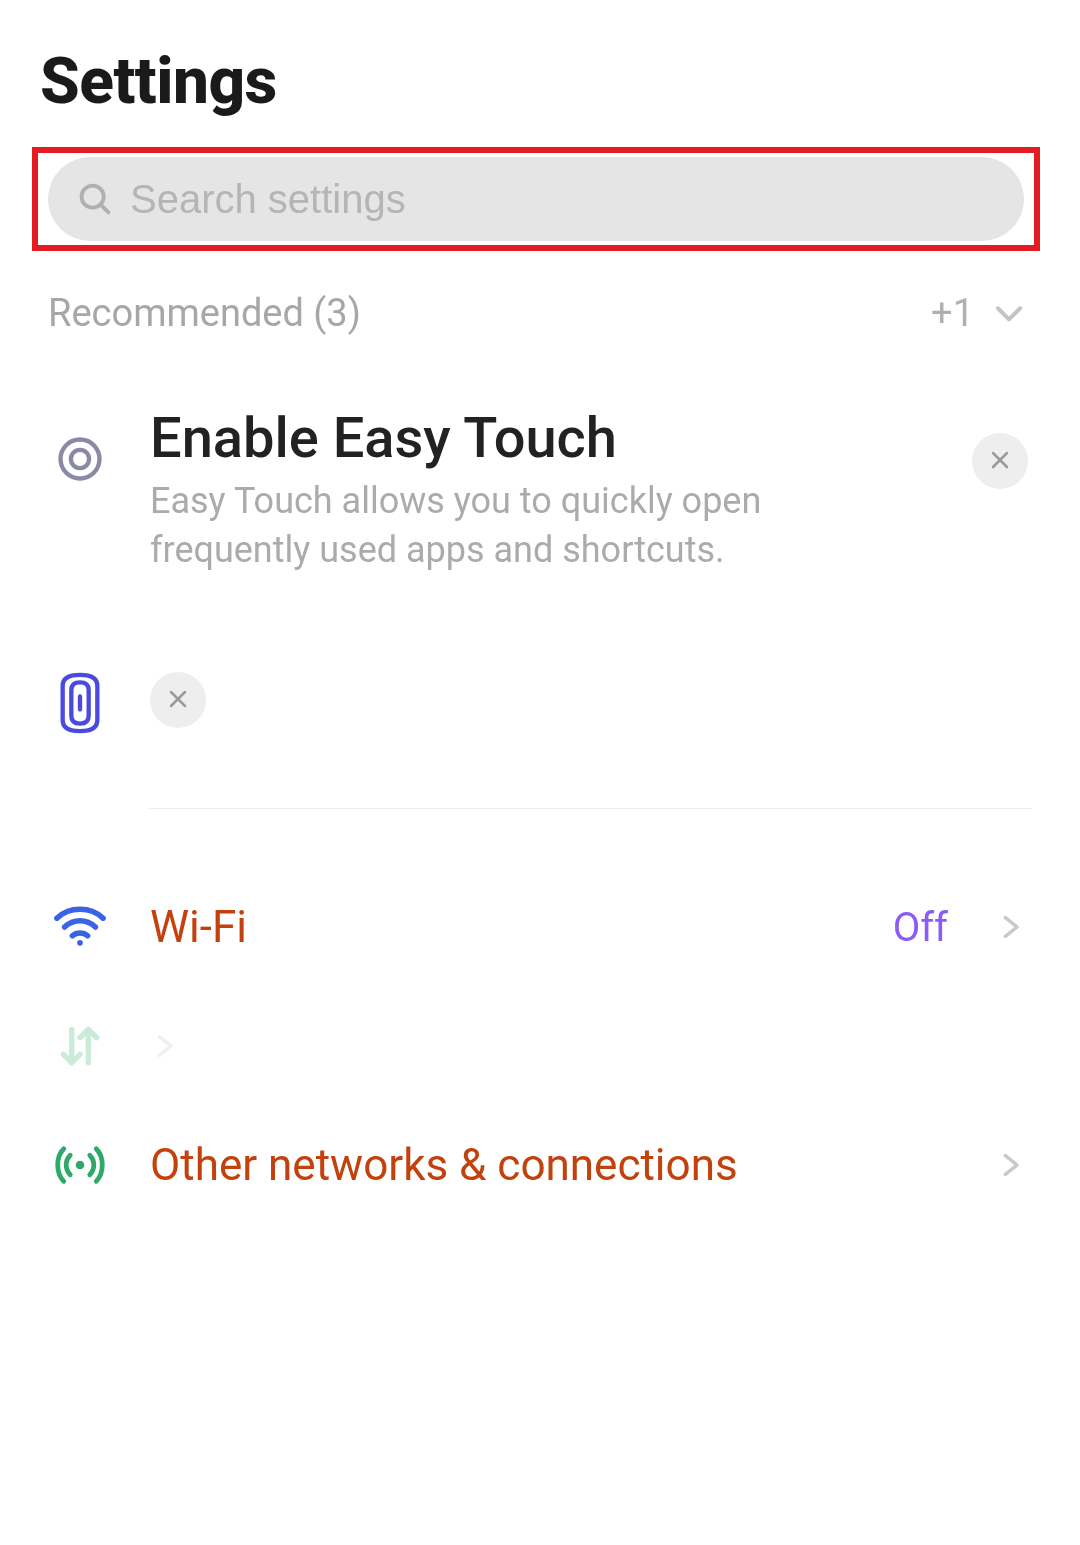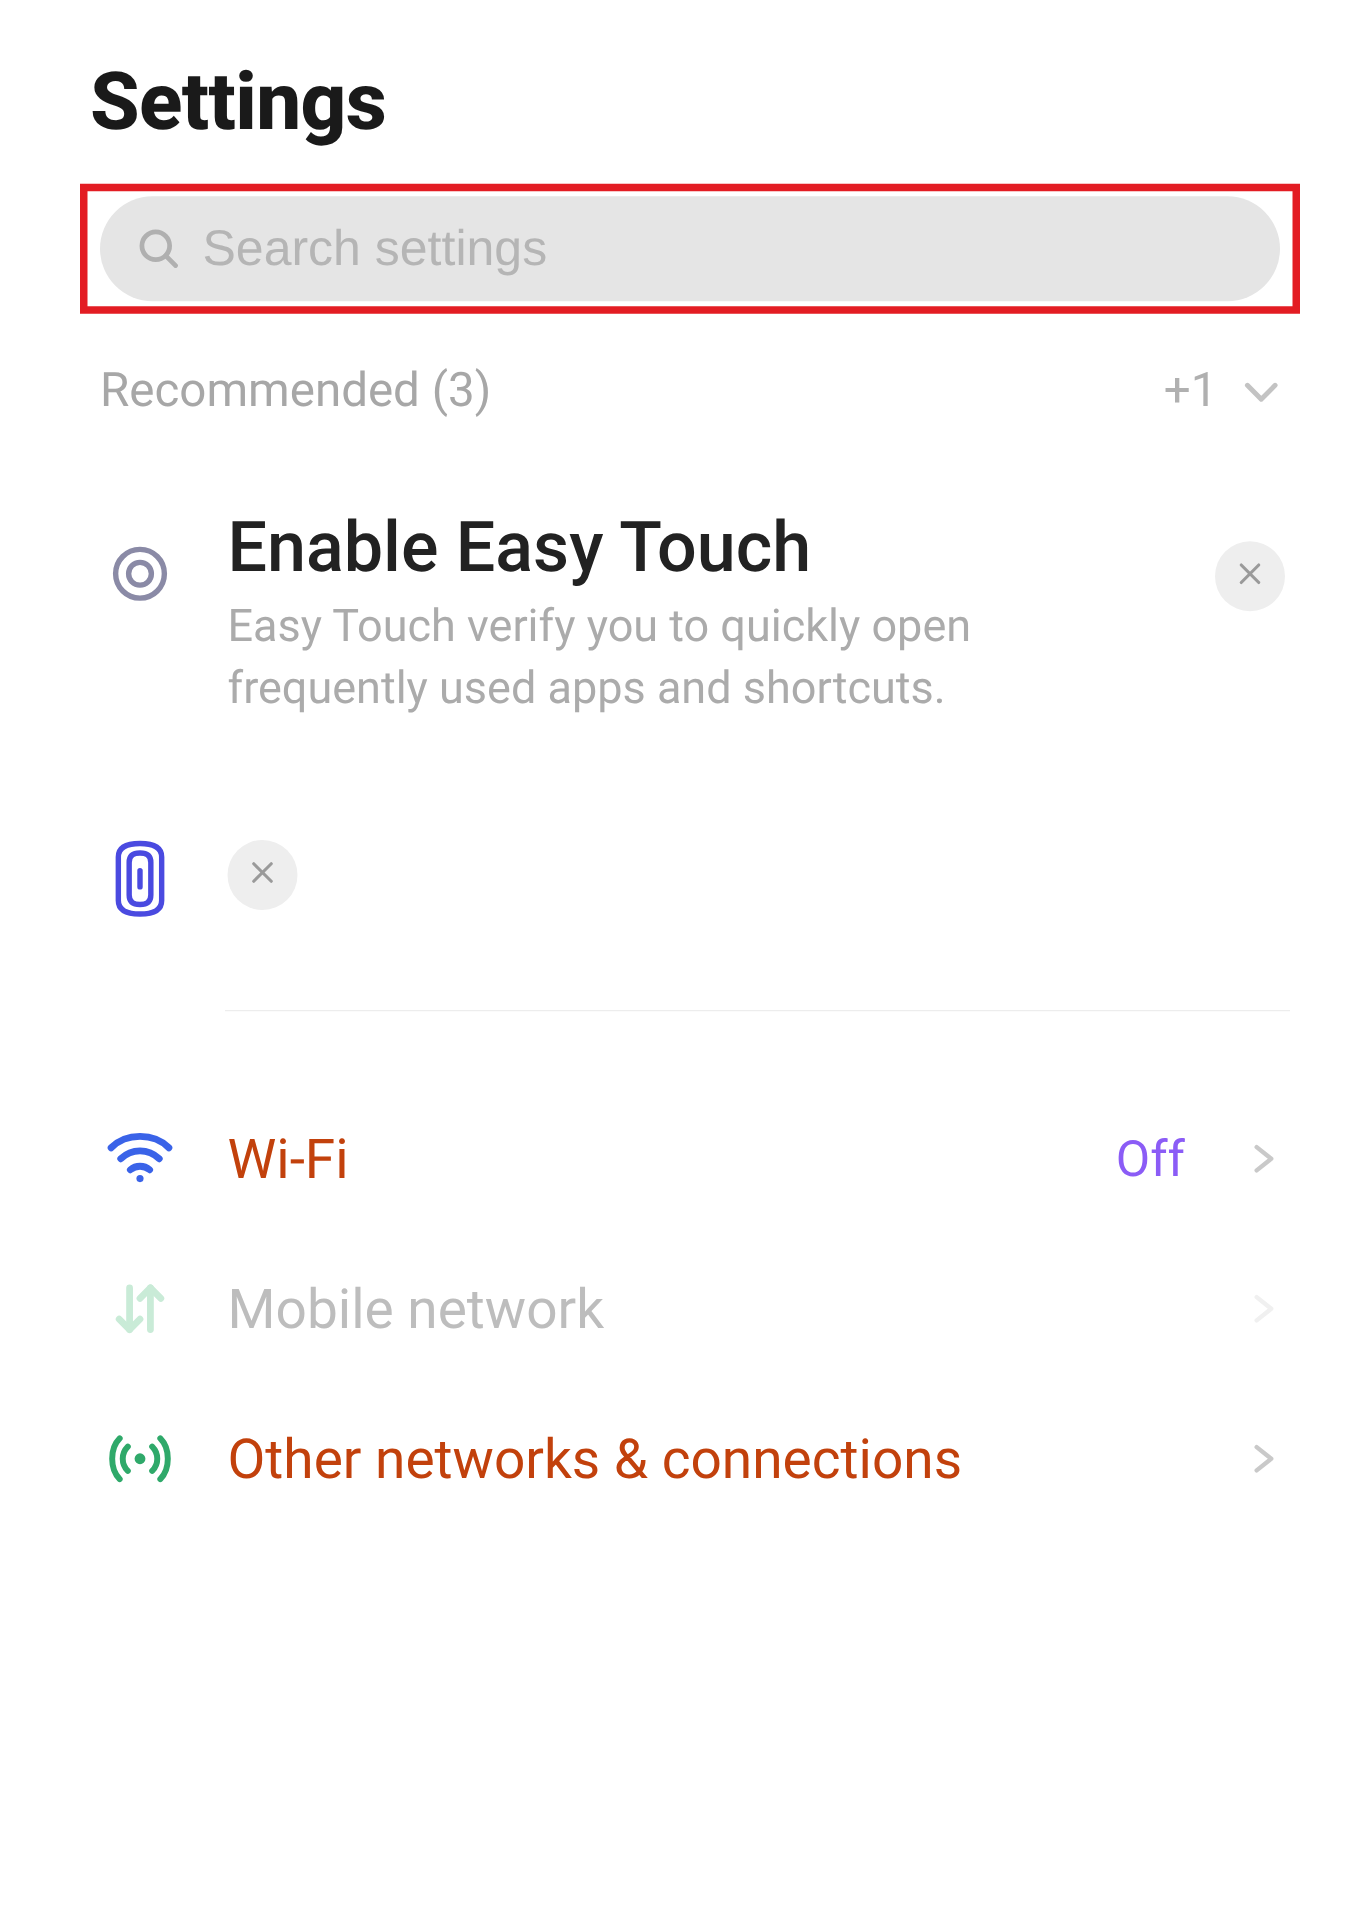--- a/index.html
+++ b/index.html
@@ -5,21 +5,21 @@
   * { box-sizing: border-box; margin: 0; padding: 0; }
   html, body {
     width: 1080px;
     height: 1545px;
     background: #ffffff;
     font-family: -apple-system, BlinkMacSystemFont, "Segoe UI", Roboto, Helvetica, Arial, sans-serif;
     color: #1a1a1a;
     overflow: hidden;
   }
   .page {
-    padding: 36px 48px 0 72px;
+    padding: 36px 48px 0 40px;
   }
   .page-title {
     font-size: 64px;
     font-weight: 800;
     letter-spacing: -0.5px;
     margin-bottom: 28px;
     margin-top: 8px;
   }
   .search-wrap {
     border: 6px solid #e31c23;
@@ -178,21 +178,21 @@
 
   <div class="rec-item">
     <div class="rec-icon">
       <svg width="52" height="52" viewBox="0 0 24 24" fill="none" stroke="#8a8aa6" stroke-width="2">
           <circle cx="12" cy="12" r="9"></circle>
           <circle cx="12" cy="12" r="4.2"></circle>
         </svg>
     </div>
     <div class="rec-body">
       <div class="rec-title">Enable Easy Touch</div>
-      <div class="rec-desc">Easy Touch verify you to quickly open frequently used apps and shortcuts.</div>
+      <div class="rec-desc">Easy Touch allows you to quickly open frequently used apps and shortcuts.</div>
     </div>
     <div class="rec-close">
       <span>
         <svg width="24" height="24" viewBox="0 0 24 24" fill="none" stroke="#9a9a9a" stroke-width="2.5" stroke-linecap="round">
             <line x1="5" y1="5" x2="19" y2="19"></line>
             <line x1="19" y1="5" x2="5" y2="19"></line>
           </svg>
       </span>
     </div>
   </div>
@@ -239,21 +239,20 @@
 
     <div class="set-item disabled">
       <div class="set-icon">
         <svg width="50" height="50" viewBox="0 0 24 24" fill="none" stroke="#c9ebd7" stroke-width="2.6" stroke-linecap="round" stroke-linejoin="round">
             <line x1="8" y1="4" x2="8" y2="20"></line>
             <polyline points="4 16 8 20 12 16" fill="none"></polyline>
             <line x1="16" y1="20" x2="16" y2="4"></line>
             <polyline points="12 8 16 4 20 8" fill="none"></polyline>
           </svg>
       </div>
-      <div class="set-label">Mobile network</div>
       <span class="chev-r">
         <svg width="28" height="44" viewBox="0 0 24 24" fill="none" stroke="currentColor" stroke-width="3" stroke-linecap="round" stroke-linejoin="round">
             <polyline points="8 4 18 12 8 20"></polyline>
           </svg>
       </span>
     </div>
 
     <div class="set-item">
       <div class="set-icon">
         <svg width="52" height="52" viewBox="0 0 24 24" fill="none" stroke="#2fa96a" stroke-width="2.2" stroke-linecap="round">

